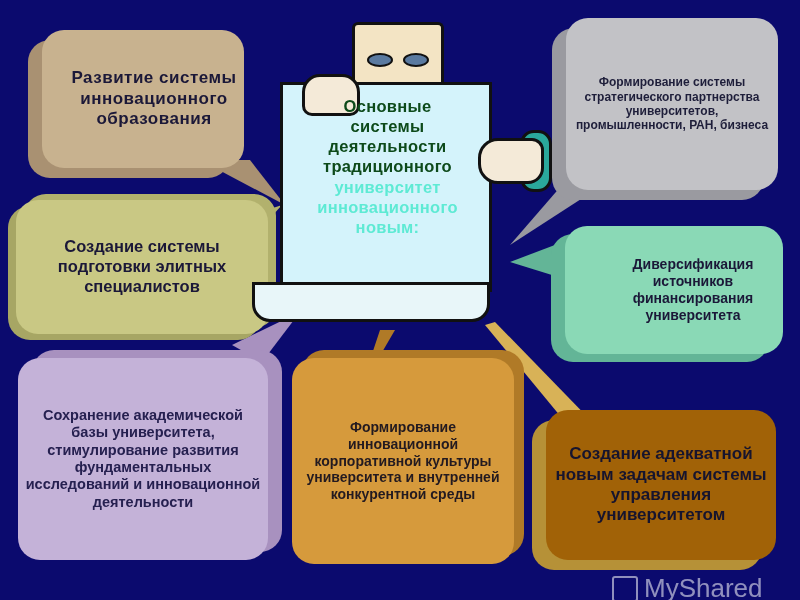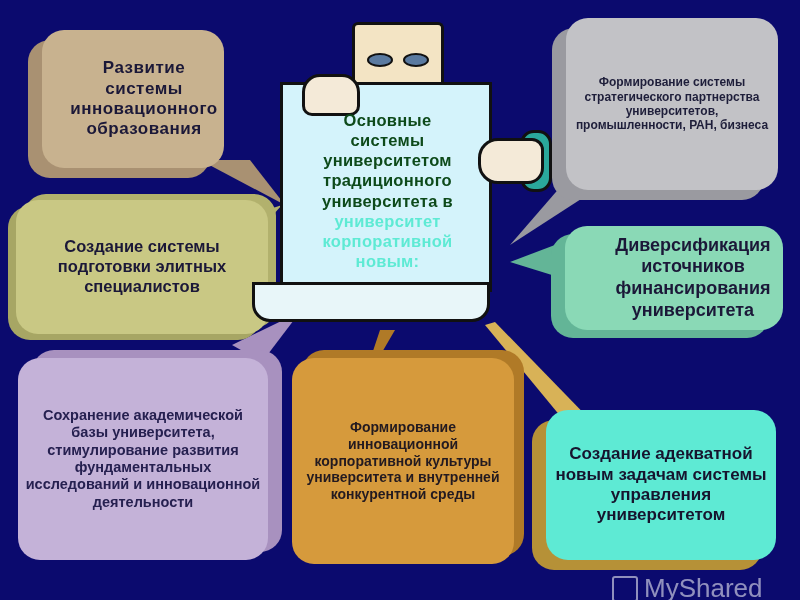--- a/index.html
+++ b/index.html
@@ -1,29 +1,29 @@
 <!DOCTYPE html>
 <html><head>
 <meta charset="utf-8">
 <style>
   html,body{margin:0;padding:0;}
   body{width:800px;height:600px;overflow:hidden;background:#0b0a6e;position:relative;font-family:"Liberation Sans",sans-serif;}
   .stage{position:absolute;left:0;top:0;width:800px;height:600px;}
   svg.lines{position:absolute;left:0;top:0;width:800px;height:600px;}
   .bubble{position:absolute;border-radius:22px;display:flex;align-items:center;justify-content:center;text-align:center;font-weight:bold;color:#1b1838;line-height:1.2;box-sizing:border-box;padding:6px;}
-  .b1{left:42px;top:30px;width:182px;height:138px;background:#c8b28f;box-shadow:-14px 10px 0 #a99172;font-size:17px;letter-spacing:0.5px;padding-left:28px;}
+  .b1{left:42px;top:30px;width:202px;height:138px;background:#c8b28f;box-shadow:-14px 10px 0 #a99172;font-size:17px;letter-spacing:0.5px;padding-left:28px;}
   .b2{left:16px;top:200px;width:252px;height:134px;background:#c9c884;box-shadow:-8px 6px 0 #a7a664, 8px -6px 0 #b2b16d;font-size:16.5px;}
   .b3{left:566px;top:18px;width:212px;height:172px;background:#c2c2c6;box-shadow:-14px 10px 0 #9a9aa0;font-size:12px;color:#1e1e3a;}
-  .b4{left:565px;top:226px;width:218px;height:104px;background:#8ad9b6;box-shadow:-14px 8px 0 #63b597;font-size:18px;padding-left:44px;}
+  .b4{left:565px;top:226px;width:218px;height:128px;background:#8ad9b6;box-shadow:-14px 8px 0 #63b597;font-size:14px;padding-left:44px;}
   .b5{left:18px;top:358px;width:250px;height:202px;background:#c4b2d8;box-shadow:14px -8px 0 #a891bf;font-size:14.5px;color:#262050;}
   .b6{left:292px;top:358px;width:222px;height:206px;background:#d69a3c;box-shadow:10px -8px 0 #b07a27;font-size:14px;color:#231a20;}
-  .b7{left:546px;top:410px;width:230px;height:150px;background:#5eead4;box-shadow:-14px 10px 0 #b69137;font-size:17px;color:#16142e;}
+  .b7{left:546px;top:410px;width:230px;height:150px;background:#a16207;box-shadow:-14px 10px 0 #b69137;font-size:17px;color:#16142e;}
   .scroll{position:absolute;left:280px;top:82px;width:212px;height:210px;background:#d4f3fb;border:3px solid #111;box-sizing:border-box;}
   .scroll-bottom{position:absolute;left:252px;top:282px;width:238px;height:40px;background:#e8f6f9;border:3px solid #111;border-radius:0 0 18px 18px;box-sizing:border-box;}
-  .scroll-text{position:absolute;left:290px;top:110px;width:195px;text-align:center;font-weight:bold;font-size:16.5px;line-height:1.22;color:#0d4a1a;letter-spacing:0.3px;}
+  .scroll-text{position:absolute;left:290px;top:96px;width:195px;text-align:center;font-weight:bold;font-size:16.5px;line-height:1.22;color:#0d4a1a;letter-spacing:0.3px;}
   .scroll-text .hl{color:#5eead4;display:block;}
   .face{position:absolute;left:352px;top:22px;width:86px;height:66px;background:#f3e4c4;border:3px solid #111;border-bottom:none;border-radius:6px 6px 0 0;}
   .eye{position:absolute;top:28px;width:22px;height:10px;background:#5a7aa0;border:2px solid #111;border-radius:50%;}
   .hand-l{position:absolute;left:302px;top:74px;width:52px;height:36px;background:#f4ead8;border:3px solid #111;border-radius:18px 18px 10px 10px;}
   .hand-r{position:absolute;left:478px;top:138px;width:60px;height:40px;background:#f4ead8;border:3px solid #111;border-radius:20px 12px 16px 20px;}
   .cuff{position:absolute;left:520px;top:130px;width:26px;height:56px;background:#2aa89c;border:3px solid #111;border-radius:14px;}
   .watermark{position:absolute;left:612px;top:536px;font-size:26px;color:rgba(255,255,255,0.55);font-weight:normal;display:flex;align-items:center;gap:6px;margin-top:37px;}
   .wm-icon{width:22px;height:22px;border:2px solid rgba(255,255,255,0.55);border-radius:3px;}
 </style>
 </head>
@@ -68,25 +68,24 @@
   </div>
   <div class="scroll"></div>
   <div class="scroll-bottom"></div>
   <div class="hand-l"></div>
   <div class="cuff"></div>
   <div class="hand-r"></div>
 
   <div class="scroll-text">
     <span style="display:block">Основные</span>
     <span style="display:block">системы</span>
-    <span style="display:block">университетом</span>
+    <span style="display:block">деятельности</span>
     <span style="display:block">традиционного</span>
-    <span style="display:block">университета в</span>
     <span class="hl">университет</span>
-    <span class="hl">корпоративной</span>
+    <span class="hl">инновационного</span>
     <span class="hl">новым:</span>
   </div>
 
   <div class="watermark">
     <span class="wm-icon"></span>
     <span>MyShared</span>
   </div>
 </div>
 
 </body></html>

